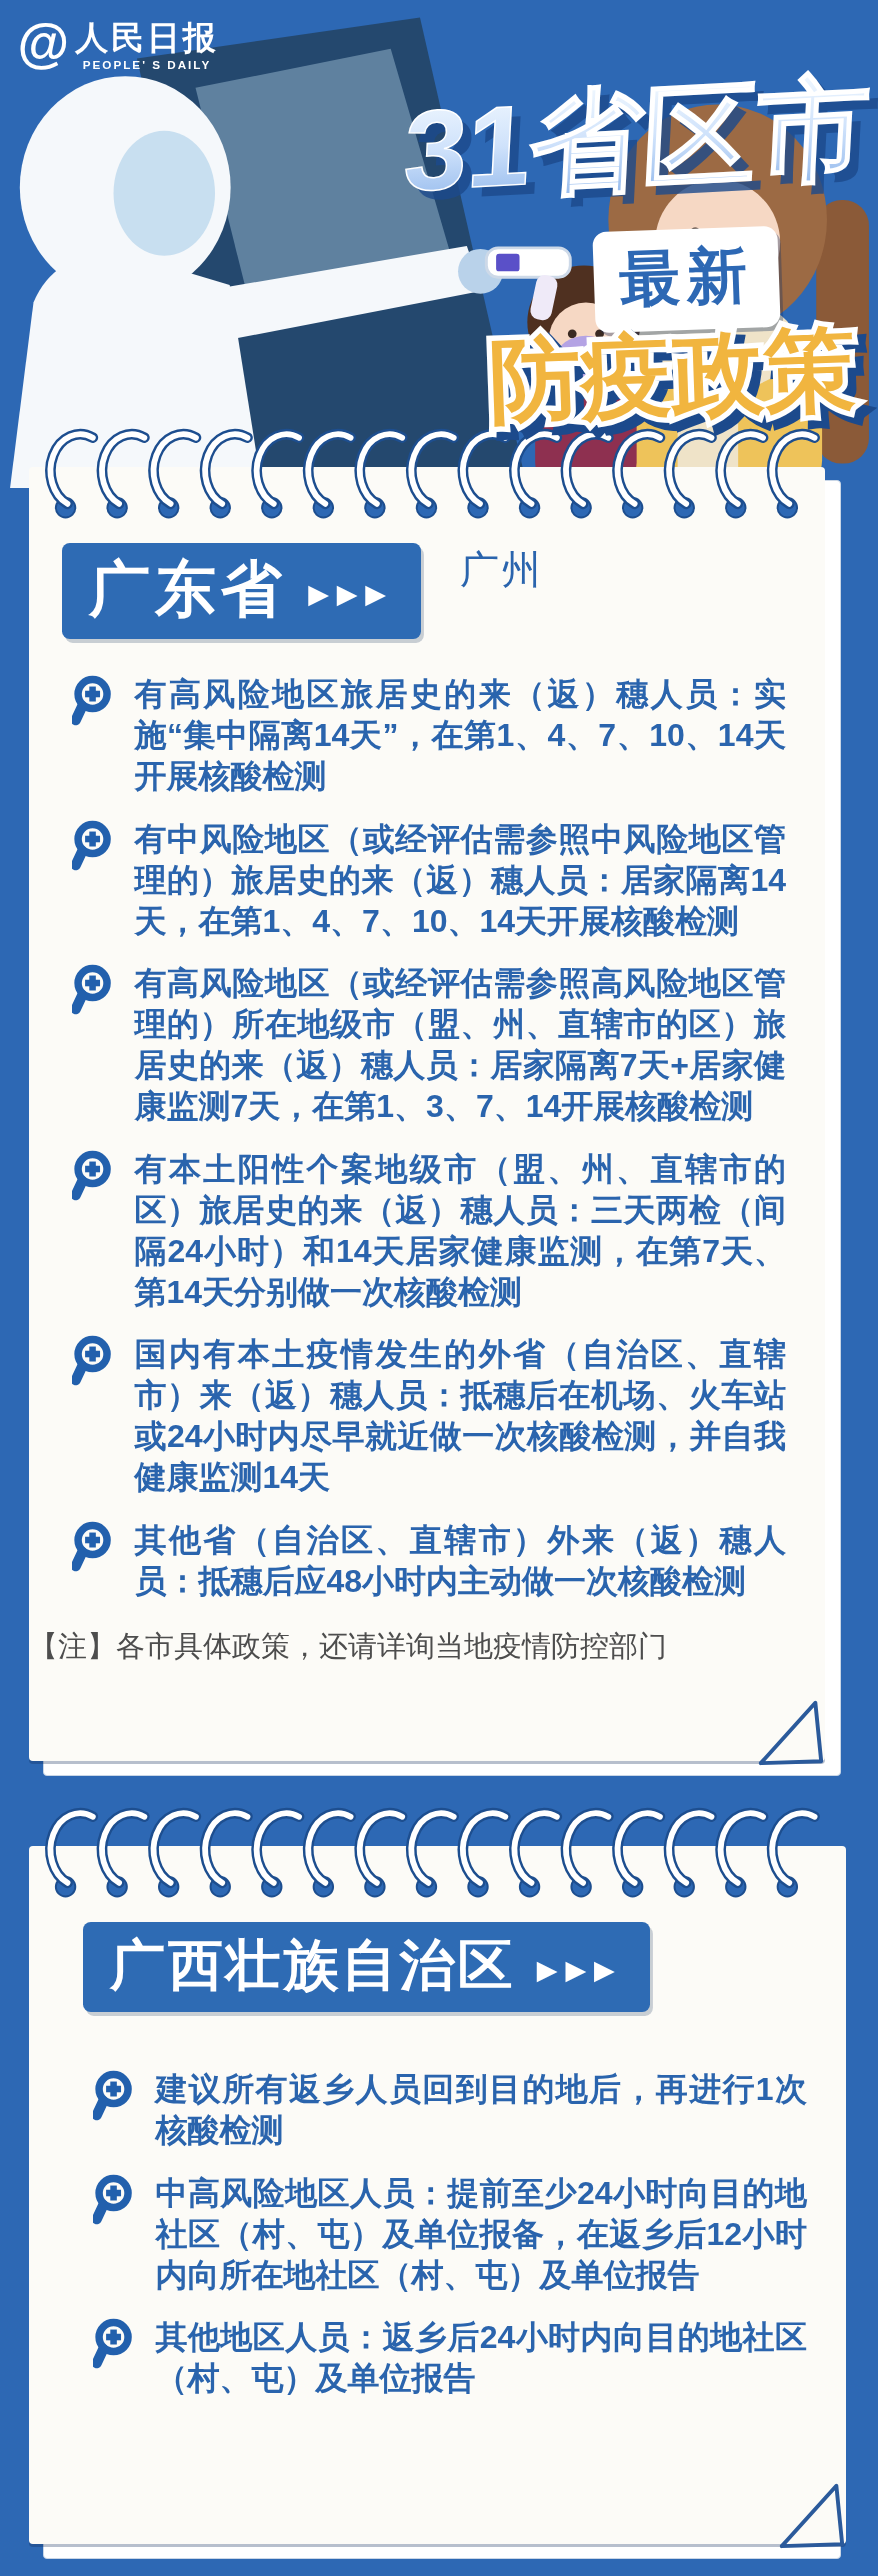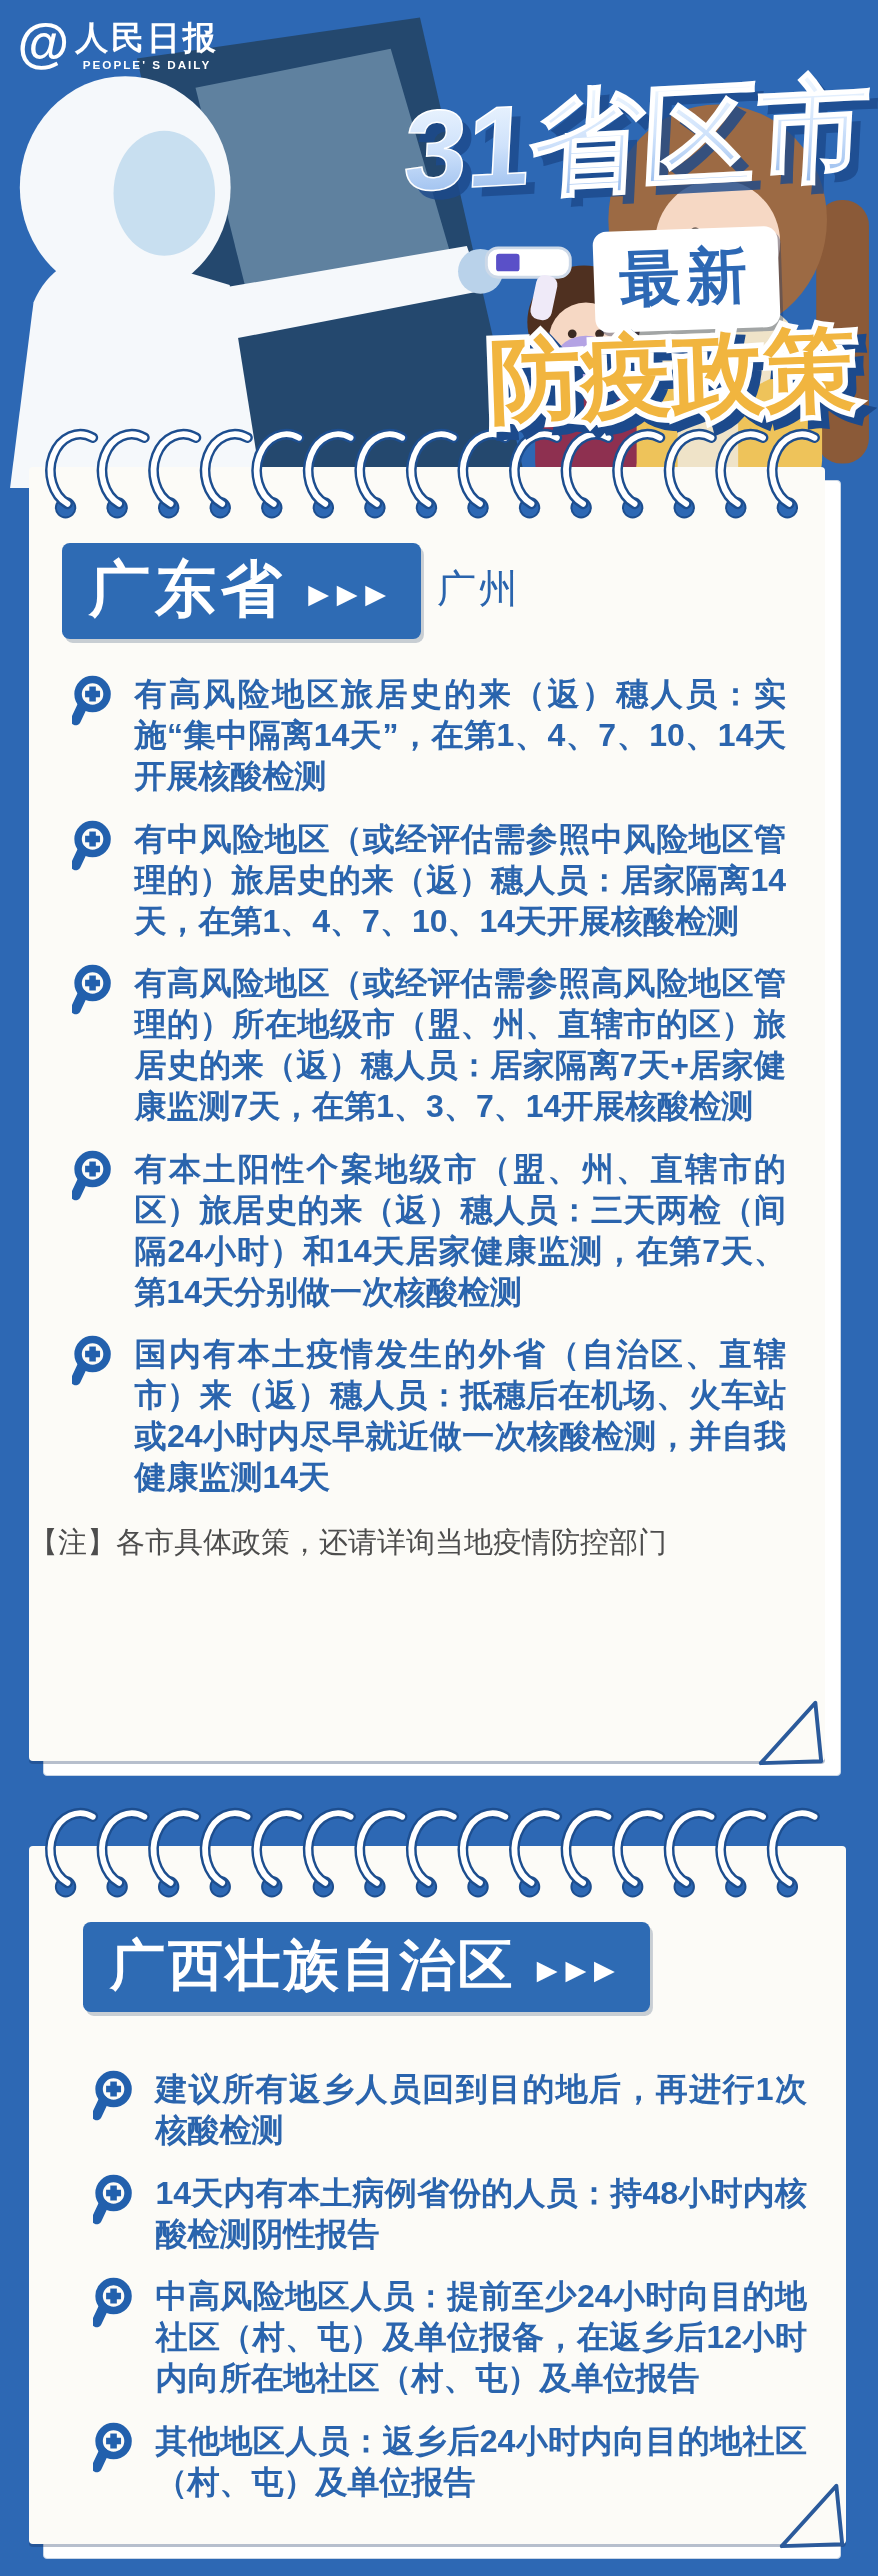--- a/index.html
+++ b/index.html
@@ -38,21 +38,21 @@
   .bs1 { top:480px; height:1294px; }
   .bs2 { top:1859px; height:698px; }
   .card {
     position:absolute; left:29px; width:796px; background:#fcfbf7;
     border-radius:3.9px; z-index:3; box-shadow:0 2.9px 0 rgba(18,44,88,.30);
   }
   .card1 { top:467px; height:1294px; }
   .card2 { top:1846px; height:698px;padding-left:21px; }
   .rings { position:absolute; top:-41px; left:7.8px; width:776px; height:107px; z-index:6; overflow:visible; }
 
-  .card-head { display:flex; align-items:center; gap:16px; margin:76px 33px 0; position:relative; z-index:4; }
+  .card-head { display:flex; align-items:flex-start; gap:39px; margin:76px 33px 0; position:relative; z-index:4; }
   .province-box {
     background:#2e6bb4; color:#fff; border-radius:7.8px;
     padding:15.6px 27px 19.5px; display:flex; align-items:center; gap:21.5px;
     box-shadow:2.9px 3.9px 0 rgba(18,44,88,.22);
   }
   .province { font-size:61px; font-weight:900; letter-spacing:4.9px; line-height:1; }
   .card2 .province { font-size:55px; letter-spacing:2.9px; }
   .arrows { font-size:27px; letter-spacing:7.8px; color:#fff; line-height:1; padding-top:11.7px; white-space:nowrap; }
   .city { font-size:39px; font-weight:400; color:#2a64ad; padding-bottom:3.9px; letter-spacing:2.9px; }
 
@@ -209,20 +209,26 @@
             <use href="#bico"></use>
           </svg>
         <span class="ptxt">有本土阳性个案地级市（盟、州、直辖市的区）旅居史的来（返）穗人员：三天两检（间隔24小时）和14天居家健康监测，在第7天、第14天分别做一次核酸检测</span>
       </li>
       <li>
         <svg class="bicon" viewBox="0 0 46 56">
             <use href="#bico"></use>
           </svg>
         <span class="ptxt">国内有本土疫情发生的外省（自治区、直辖市）来（返）穗人员：抵穗后在机场、火车站或24小时内尽早就近做一次核酸检测，并自我健康监测14天</span>
       </li>
+      <li>
+        <svg class="bicon" viewBox="0 0 46 56">
+            <use href="#bico"></use>
+          </svg>
+        <span class="ptxt">其他省（自治区、直辖市）外来（返）穗人员：抵穗后应48小时内主动做一次核酸检测</span>
+      </li>
     </ul>
 
     <div class="note">【注】各市具体政策，还请详询当地疫情防控部门</div>
     <svg class="fold" viewBox="0 0 80 82">
         <use href="#foldcorner"></use>
       </svg>
   </div>
 
   <div class="backsheet bs2"></div>
   <div class="card card2">
@@ -255,26 +261,20 @@
       <li>
         <svg class="bicon" viewBox="0 0 46 56">
             <use href="#bico"></use>
           </svg>
         <span class="ptxt">建议所有返乡人员回到目的地后，再进行1次核酸检测</span>
       </li>
       <li>
         <svg class="bicon" viewBox="0 0 46 56">
             <use href="#bico"></use>
           </svg>
-        <span class="ptxt">14天内有本土病例省份的人员：持48小时内核酸检测阴性报告</span>
-      </li>
-      <li>
-        <svg class="bicon" viewBox="0 0 46 56">
-            <use href="#bico"></use>
-          </svg>
         <span class="ptxt">中高风险地区人员：提前至少24小时向目的地社区（村、屯）及单位报备，在返乡后12小时内向所在地社区（村、屯）及单位报告</span>
       </li>
       <li>
         <svg class="bicon" viewBox="0 0 46 56">
             <use href="#bico"></use>
           </svg>
         <span class="ptxt">其他地区人员：返乡后24小时内向目的地社区（村、屯）及单位报告</span>
       </li>
     </ul>
 

